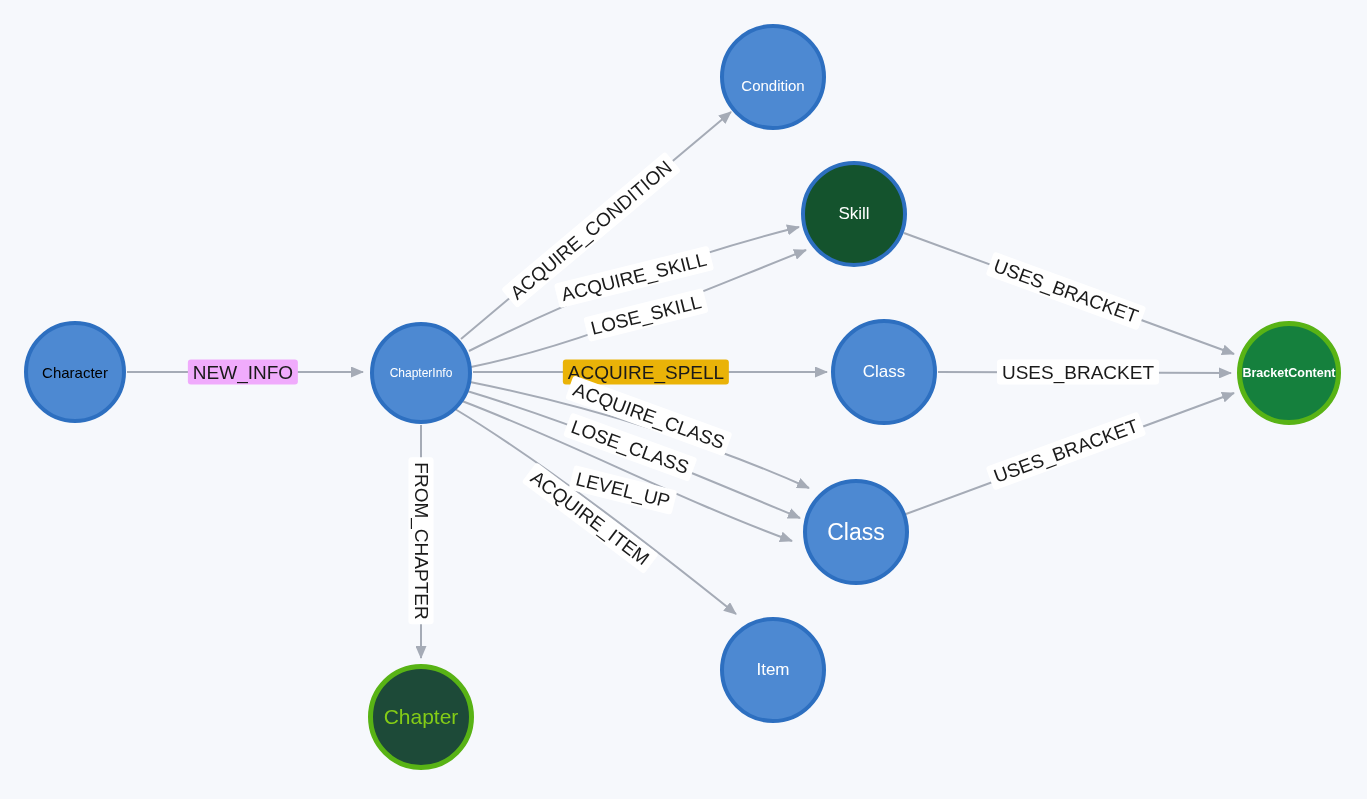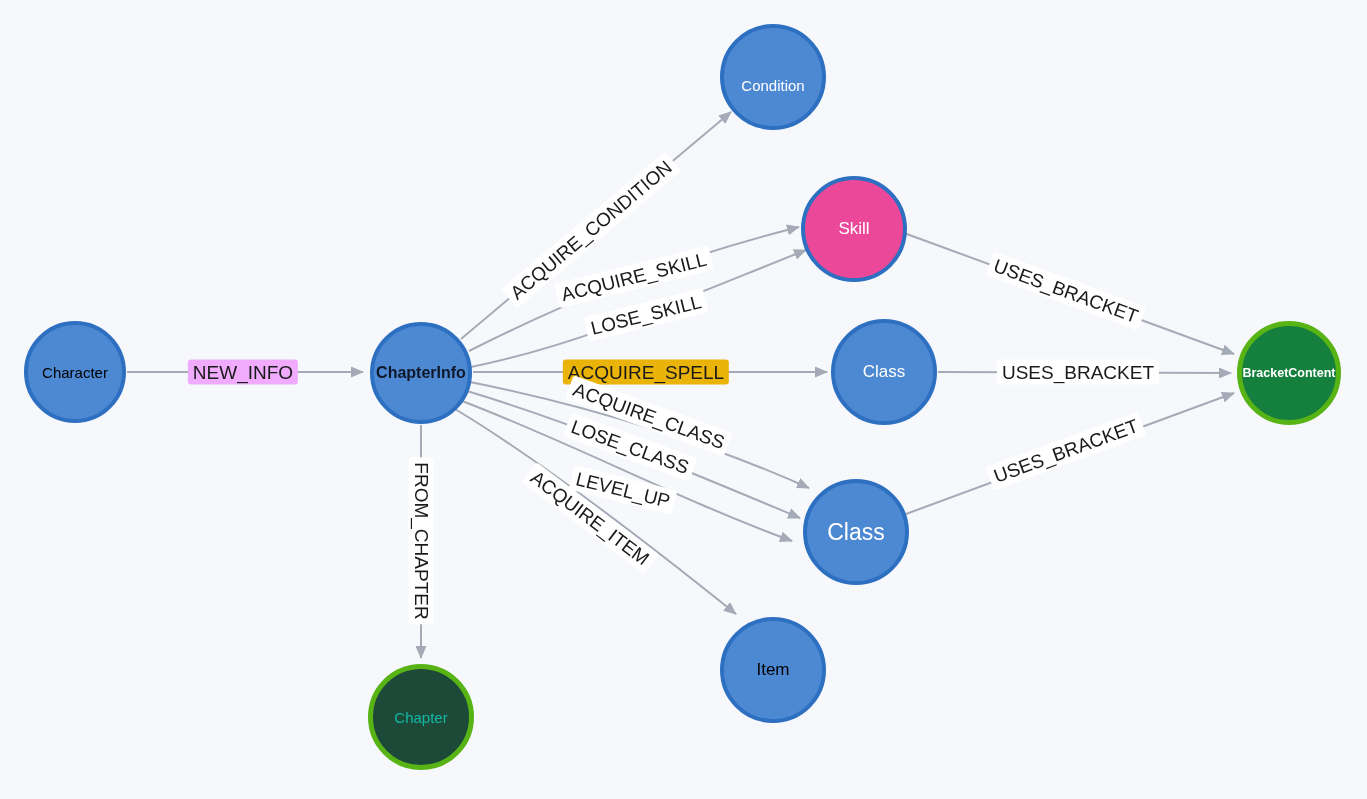--- a/index.html
+++ b/index.html
@@ -91,37 +91,37 @@
       <div class="edge-label" style="left: 421px; top: 541px; transform: translate(-50%, -50%) rotate(90deg); background: rgb(255, 255, 255); color: rgb(26, 26, 26);">FROM_CHAPTER</div>
       <div class="edge-label" style="left: 1066px; top: 291px; transform: translate(-50%, -50%) rotate(20deg); background: rgb(255, 255, 255); color: rgb(26, 26, 26);">USES_BRACKET</div>
       <div class="edge-label" style="left: 1078px; top: 372px; transform: translate(-50%, -50%) rotate(0deg); background: rgb(255, 255, 255); color: rgb(26, 26, 26);">USES_BRACKET</div>
       <div class="edge-label" style="left: 1066px; top: 451px; transform: translate(-50%, -50%) rotate(-20deg); background: rgb(255, 255, 255); color: rgb(26, 26, 26);">USES_BRACKET</div>
     </div>
   <div id="node-group">
       <div class="node blue" style="left: 24px; top: 321px; width: 102px; height: 102px; background: rgb(77, 137, 210); border: 4px solid rgb(45, 111, 192);">
         <span class="node-label" style="font-size: 15px; color: #000000;">Character</span>
       </div>
       <div class="node blue" style="left: 370px; top: 322px; width: 102px; height: 102px; background: rgb(77, 137, 210); border: 4px solid rgb(45, 111, 192);">
-        <span class="node-label" style="font-size: 16px; color: #0f172a; font-weight: bold;">ChapterInfo</span>
+        <span class="node-label" style="font-size: 12px; color: #ffffff;">ChapterInfo</span>
       </div>
       <div class="node blue" style="left: 720px; top: 24px; width: 106px; height: 106px; background: rgb(77, 137, 210); border: 4px solid rgb(45, 111, 192);">
         <span class="node-label" style="font-size: 15px; color: rgb(255, 255, 255); margin-top: 16px;">Condition</span>
       </div>
-      <div class="node blue" style="left: 801px; top: 176px; width: 106px; height: 106px; background: #ec4899; border: 4px solid rgb(45, 111, 192); align-items: center;">
+      <div class="node blue" style="left: 801px; top: 161px; width: 106px; height: 106px; background: #14532d; border: 4px solid rgb(45, 111, 192); align-items: center;">
         <span class="node-label" style="font-size: 17px; color: rgb(255, 255, 255);">Skill</span>
       </div>
       <div class="node blue" style="left: 831px; top: 319px; width: 106px; height: 106px; background: rgb(77, 137, 210); border: 4px solid rgb(45, 111, 192);">
         <span class="node-label" style="font-size: 17px; color: rgb(255, 255, 255);">Class</span>
       </div>
       <div class="node blue" style="left: 803px; top: 479px; width: 106px; height: 106px; background: rgb(77, 137, 210); border: 4px solid rgb(45, 111, 192);">
         <span class="node-label" style="font-size: 23px; color: rgb(255, 255, 255);">Class</span>
       </div>
       <div class="node blue" style="left: 720px; top: 617px; width: 106px; height: 106px; background: rgb(77, 137, 210); border: 4px solid rgb(45, 111, 192);">
-        <span class="node-label" style="font-size: 17px; color: #000000;">Item</span>
+        <span class="node-label" style="font-size: 17px; color: #ffffff;">Item</span>
       </div>
       <div class="node green" style="left: 368px; top: 664px; width: 106px; height: 106px; background: rgb(29, 74, 56); border: 5px solid rgb(88, 179, 21);">
-        <span class="node-label" style="font-size: 15px; color: #14b8a6; text-align: center;">Chapter</span>
+        <span class="node-label" style="font-size: 21px; color: #84cc16; text-align: center;">Chapter</span>
       </div>
       <div class="node green" style="left: 1237px; top: 321px; width: 104px; height: 104px; background: #15803d; border: 5px solid rgb(88, 179, 21);">
         <span class="node-label" style="font-size: 12.5px; font-weight: bold; color: rgb(255, 255, 255);">BracketContent</span>
       </div>
     </div>
 </div>
 
 </body></html>

